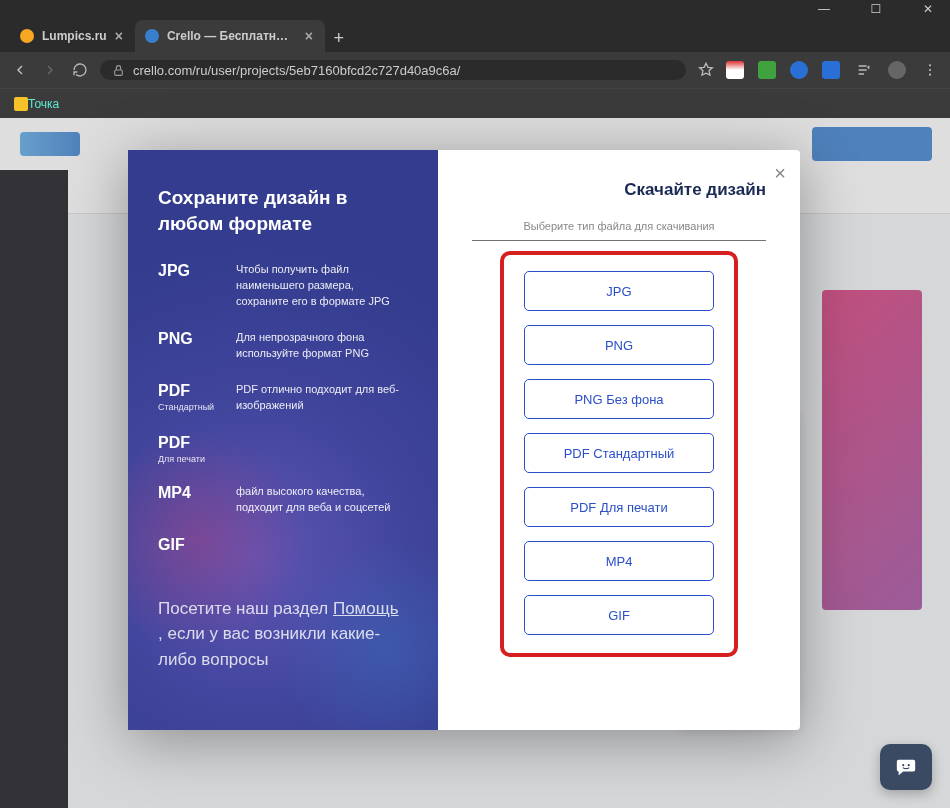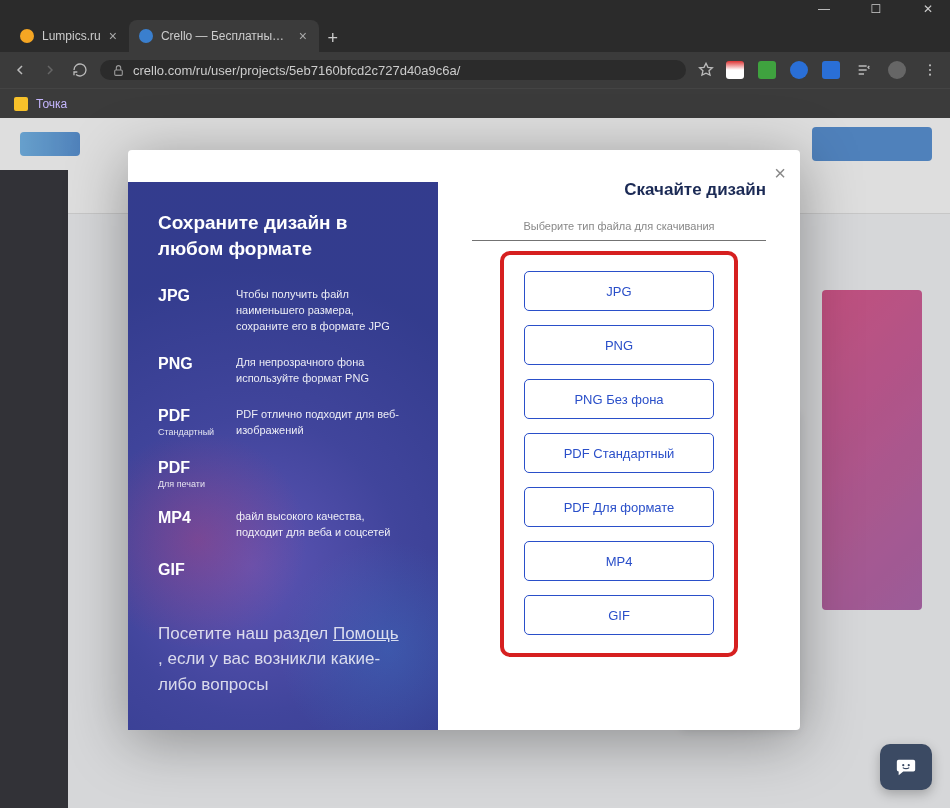--- a/index.html
+++ b/index.html
@@ -3,52 +3,52 @@
 <meta charset="utf-8">
 <style>
 * { margin: 0; padding: 0; box-sizing: border-box; }
 body { font-family: -apple-system, BlinkMacSystemFont, "Segoe UI", Arial, sans-serif; width: 950px; height: 808px; overflow: hidden; background: #2b2b2b; }
 
 
 .chrome-top { background: #2b2b2b; }
 .titlebar { height: 18px; display: flex; justify-content: flex-end; align-items: center; padding-right: 8px; gap: 24px; color: #ccc; font-size: 12px; }
 .winbtn { width: 28px; text-align: center; cursor: pointer; }
 .tab-strip { display: flex; align-items: flex-end; height: 34px; padding-left: 10px; gap: 0; }
-.tab { height: 32px; display: flex; align-items: center; padding: 0 12px 0 10px; font-size: 12px; color: #ccc; gap: 8px; border-radius: 8px 8px 0 0; max-width: 190px; position: relative; }
+.tab { height: 32px; display: flex; align-items: center; padding: 0 12px 0 10px; font-size: 12px; color: #ccc; gap: 8px; border-radius: 8px 8px 0 0; max-width: 190px; position: relative; font-weight: bold; }
 .tab.active { background: #3b3b3b; }
 .tab-favicon { width: 14px; height: 14px; border-radius: 50%; flex: 0 0 14px; }
 .tab-title { white-space: nowrap; overflow: hidden; text-overflow: ellipsis; flex: 1; }
 .tab-close { font-size: 14px; color: #aaa; cursor: pointer; }
 .tab-add { width: 28px; height: 28px; color: #ccc; font-size: 18px; display: flex; align-items: center; justify-content: center; cursor: pointer; }
 
 .addr-bar { background: #3b3b3b; height: 36px; display: flex; align-items: center; padding: 0 10px; gap: 10px; }
 .navicon { width: 20px; height: 20px; display: flex; align-items: center; justify-content: center; color: #bbb; cursor: pointer; }
 .navicon.disabled { color: #666; }
 .omnibox { flex: 1; height: 20px; background: #2b2b2b; border-radius: 14px; display: flex; align-items: center; padding: 0 12px; gap: 8px; color: #ccc; font-size: 13px; }
 .ext-icons { display: flex; align-items: center; gap: 14px; }
 .ext { width: 18px; height: 18px; border-radius: 3px; cursor: pointer; }
 
-.bookmark-bar { background: #3b3b3b; height: 30px; border-top: 1px solid #444; display: flex; align-items: center; padding: 0 14px; gap: 8px; font-size: 12px; color: #c4b5fd; }
+.bookmark-bar { background: #3b3b3b; height: 30px; border-top: 1px solid #444; display: flex; align-items: center; padding: 0 14px; font-size: 12px; color: #5eead4; }
 .bm-fav { width: 14px; height: 14px; background: #f7c12a; border-radius: 2px; }
 
 
 .app { position: relative; height: 690px; background: #eef0f3; }
 .app-scrim { position: absolute; inset: 0; background: rgba(255,255,255,0.15); }
 .app-header { height: 52px; background: #fff; display: flex; align-items: center; padding: 0 20px; filter: brightness(0.85); }
 .app-left-sidebar { position: absolute; left: 0; top: 52px; bottom: 0; width: 68px; background: #1e1e28; filter: brightness(0.5); }
 .app-main { position: absolute; left: 68px; right: 0; top: 52px; bottom: 0; background: #f4f5f8; filter: brightness(0.85); }
 .toolbar-blur { height: 44px; background: #fff; border-bottom: 1px solid #e0e0e0; }
 .canvas-blur { position: absolute; right: 28px; top: 120px; width: 100px; height: 320px; background: linear-gradient(135deg,#d63a7a,#a24b9e); border-radius: 4px; }
 .card-blur { position: absolute; right: 150px; top: 240px; width: 120px; height: 320px; background: #fff; border-radius: 6px; box-shadow: 0 2px 10px rgba(0,0,0,.1); }
 .logo-blur { width: 60px; height: 24px; background: linear-gradient(90deg,#5aa9e6,#3a7fce); border-radius: 4px; }
 .btn-blur { position: absolute; right: 18px; top: 9px; background: #3a7fce; width: 120px; height: 34px; border-radius: 4px; }
 
 
 .modal { position: absolute; left: 128px; top: 32px; width: 672px; height: 580px; background: #fff; border-radius: 4px; box-shadow: 0 10px 60px rgba(0,0,0,0.35); display: flex; }
-.modal-left { width: 310px; background: radial-gradient(circle at 40% 70%, #4a3c8f 0%, #2a2a6a 35%, #1b2055 70%), #1b2055; background-blend-mode: screen; padding: 28px 30px; color: #fff; position: relative; overflow: hidden; margin-top: 32px; }
+.modal-left { width: 310px; background: radial-gradient(circle at 40% 70%, #4a3c8f 0%, #2a2a6a 35%, #1b2055 70%), #1b2055; background-blend-mode: screen; padding: 35px 30px; color: #fff; position: relative; overflow: hidden; }
 .modal-left::before { content:""; position:absolute; width: 220px; height:220px; border-radius:50%; background: radial-gradient(circle,#c43a6a55,transparent 70%); left:-40px; bottom: 80px; }
 .modal-left::after { content:""; position:absolute; width: 220px; height:220px; border-radius:50%; background: radial-gradient(circle,#3a7fce55,transparent 70%); right:-60px; bottom: -30px; }
 .modal-left h2 { font-size: 19px; font-weight: 600; line-height: 1.35; margin-bottom: 26px; position: relative; z-index: 1; }
 .fmt-list { display: flex; flex-direction: column; gap: 20px; position: relative; z-index: 1; }
 .fmt-row { display: flex; gap: 16px; align-items: flex-start; }
 .fmt-name { width: 62px; flex: 0 0 62px; }
 .fmt-code { font-size: 16px; font-weight: 600; }
 .fmt-sub { font-size: 9px; opacity: .85; margin-top: 2px; }
 .fmt-desc { font-size: 11px; line-height: 1.45; opacity: .9; }
 .help-note { font-size: 17px; opacity: .8; margin-top: 42px; line-height: 1.5; position: relative; z-index: 1; }
@@ -208,21 +208,21 @@
 
     <div class="modal-right">
       <div class="modal-close">×</div>
       <h3>Скачайте дизайн</h3>
       <div class="right-sub">Выберите тип файла для скачивания</div>
       <div class="red-box">
         <button class="dl-btn">JPG</button>
         <button class="dl-btn">PNG</button>
         <button class="dl-btn">PNG Без фона</button>
         <button class="dl-btn">PDF Стандартный</button>
-        <button class="dl-btn">PDF Для формате</button>
+        <button class="dl-btn">PDF Для печати</button>
         <button class="dl-btn">MP4</button>
         <button class="dl-btn">GIF</button>
       </div>
     </div>
   </div>
 
   <div class="chat-fab">
     <svg width="26" height="22" viewBox="0 0 24 24" fill="#fff">
         <path d="M4 4h16a2 2 0 0 1 2 2v9a2 2 0 0 1-2 2H9l-5 4v-4a2 2 0 0 1-2-2V6a2 2 0 0 1 2-2z"></path>
         <circle cx="9" cy="10" r="1.2" fill="#3b4a63"></circle>

